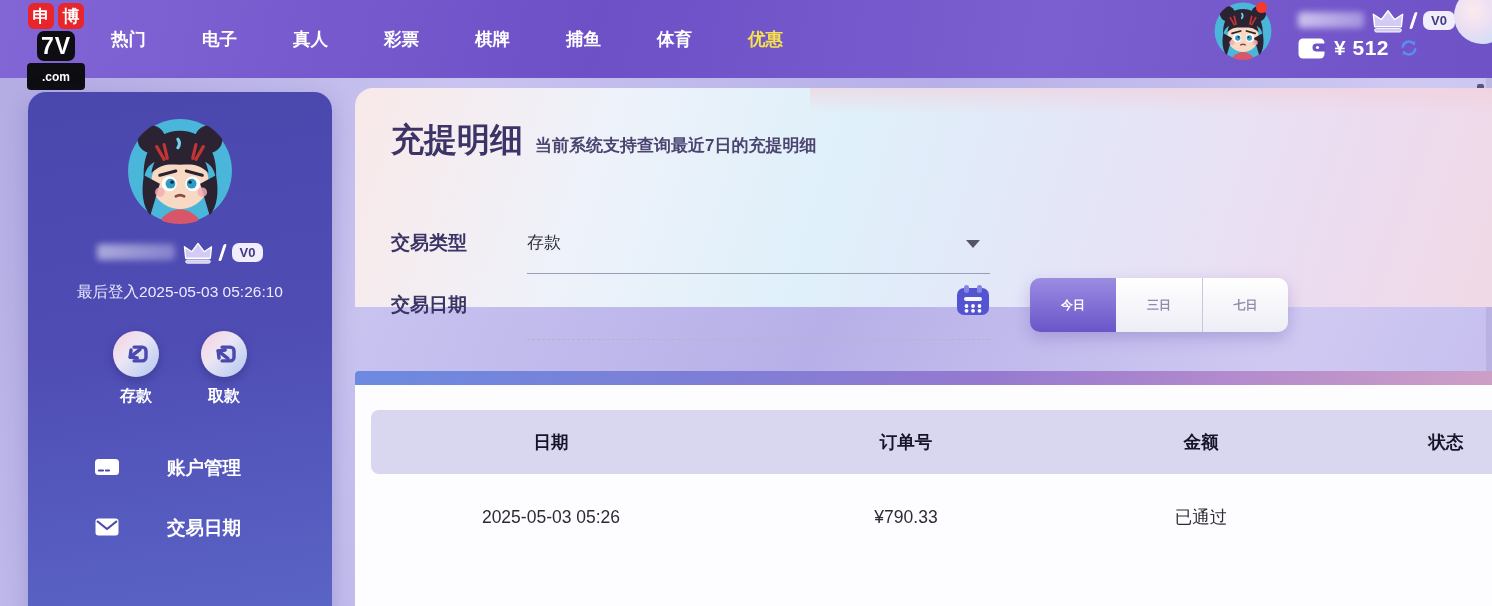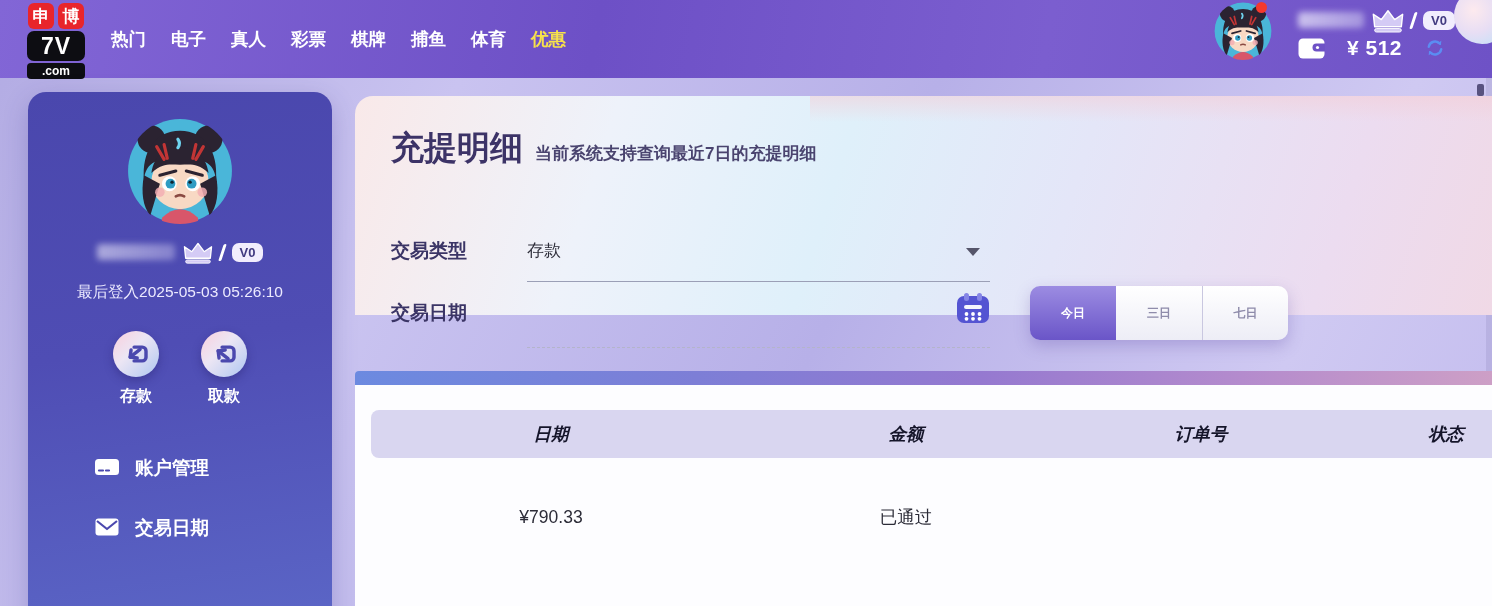--- a/index.html
+++ b/index.html
@@ -14,46 +14,46 @@
     position:absolute; top:0; left:0; width:1492px; height:78px;
     background:linear-gradient(100deg,#8266d6 0%,#6d50c6 40%,#7b5ecf 70%,#6e52c6 100%);
   }
   .logo { position:absolute; left:24px; top:3px; width:64px; cursor:pointer; }
   .logo-row { display:flex; gap:4px; justify-content:center; }
   .logo-badge {
     width:26px; height:26px; background:#e8252b; border-radius:6px; color:#fff;
     font-size:17px; font-weight:700; display:flex; align-items:center; justify-content:center;
   }
   .logo-name {
-    margin:2px auto 0; width:58px; height:30px; background:#0d0d12; border-radius:7px;
+    margin:2px auto 0; width:38px; height:30px; background:#0d0d12; border-radius:7px;
     color:#fff; font-size:23px; font-weight:800; letter-spacing:1px;
     display:flex; align-items:center; justify-content:center;
   }
   .logo-tld {
-    margin:2px auto 0; width:58px; height:16px; background:#0d0d12; border-radius:4px;
+    margin:2px auto 0; width:58px; height:27px; background:#0d0d12; border-radius:4px;
     color:#fff; font-size:12px; font-weight:800; display:flex; align-items:center; justify-content:center;
   }
-  .nav-menu { position:absolute; left:111px; top:0; height:78px; display:flex; align-items:center; gap:25px; }
+  .nav-menu { position:absolute; left:111px; top:0; height:78px; display:flex; align-items:center; gap:56px; }
   .nav-item { color:#ffffff; font-size:17.5px; font-weight:700; cursor:pointer; white-space:nowrap; }
   .nav-item.active { color:#f7e24b; }
   
   .tb-avatar { position:absolute; left:1214px; top:2px; width:58px; height:58px; border-radius:50%; overflow:hidden; cursor:pointer; }
   .tb-avatar svg { display:block; width:100%; height:100%; }
   .tb-dot { position:absolute; left:1256px; top:2px; width:11px; height:11px; border-radius:50%; background:#f4392e; }
   .tb-info { position:absolute; left:1298px; top:9px; }
   .tb-row1 { display:flex; align-items:center; gap:8px; height:22px; }
   .blur-name { width:66px; height:16px; border-radius:4px;
     background:linear-gradient(90deg,rgba(240,238,252,.70),rgba(205,198,240,.55)); filter:blur(3px); }
   .crown svg { display:block; }
   .slash { display:inline-block; width:3px; height:17px; background:#fff; border-radius:2px; transform:skewX(-18deg); }
   .v0-badge {
     background:#f1edfd; color:#413a80; font-size:13px; font-weight:800;
     padding:1px 8px; border-radius:7px; line-height:17px;
   }
-  .tb-row2 { display:flex; align-items:center; gap:22px; margin-top:5px; }
+  .tb-row2 { display:flex; align-items:center; gap:9px; margin-top:5px; }
   .balance-text { color:#ffffff; font-size:21px; font-weight:700; letter-spacing:.5px; }
   .refresh { cursor:pointer; display:flex; }
   .corner-float {
     position:absolute; right:-18px; top:-12px; width:56px; height:56px; border-radius:50%; cursor:pointer;
     background:radial-gradient(circle at 35% 40%,#fdeaee 0%,#e8def4 45%,#cfe0f7 75%,#bccaf3 100%);
   }
   .float-mark { position:absolute; left:1477px; top:84px; width:7px; height:12px; border-radius:2px; background:#433d6b; opacity:.85; }
   .scrollbar-track { position:absolute; right:0; top:78px; width:6px; height:528px; background:rgba(80,70,130,.12); }
   
   .sidebar {
@@ -71,24 +71,24 @@
   .sb-action { display:flex; flex-direction:column; align-items:center; cursor:pointer; }
   .action-circle {
     width:46px; height:46px; border-radius:50%;
     background:linear-gradient(135deg,#f9cfdd 0%,#ece6f4 42%,#aec6f1 100%);
     box-shadow:0 4px 10px rgba(40,32,110,.40);
     display:flex; align-items:center; justify-content:center;
   }
   .sb-action-label { margin-top:9px; color:#ffffff; font-size:16px; font-weight:600; }
   .sb-menu { margin-top:30px; }
   .sb-menu-item { height:60px; display:flex; align-items:center; padding-left:66px; gap:15px; cursor:pointer; }
-  .sb-menu-label { color:#ffffff; font-size:18.5px; font-weight:700; }
+  .sb-menu-label { color:#ffffff; font-size:18.5px; font-weight:700;margin-left:32px; }
   
   .filter-panel {
-    position:absolute; left:355px; top:96px; width:1137px; height:219px;
+    position:absolute; left:355px; top:88px; width:1137px; height:219px;
     border-top-left-radius:18px;
     background:linear-gradient(108deg,#f9e9e9 0%,#eef2fa 22%,#dff0fa 42%,#e4e6f8 62%,#ecdcf0 85%,#f0d9e6 100%);
     padding-left:28px;
   }
   .filter-panel::before {
     content:""; position:absolute; left:40%; right:0; top:0; height:26px;
     background:linear-gradient(180deg,rgba(243,205,214,.55),rgba(243,205,214,0));
   }
   .title-row { position:absolute; left:36px; top:30px; display:flex; align-items:baseline; }
   .page-title { font-size:33px; font-weight:800; color:#3c3367; }
@@ -124,21 +124,21 @@
   .band {
     position:absolute; left:355px; top:371px; width:1137px; height:14px; border-top-left-radius:4px;
     background:linear-gradient(90deg,#6c8ae0 0%,#7d7ed6 30%,#9579d0 55%,#b48bcd 78%,#cd9fc6 100%);
   }
   
   .table-panel { position:absolute; left:355px; top:385px; width:1137px; height:221px; background:#fdfdff; }
   .thead, .trow {
     position:absolute; left:16px; width:1121px;
     display:grid; grid-template-columns:360px 350px 240px 250px; align-items:center; text-align:center;
   }
-  .thead { top:25px; height:48px; background:#d9d6f0; border-radius:8px 0 0 8px;font-style:italic; }
+  .thead { top:25px; height:64px; background:#d9d6f0; border-radius:8px 0 0 8px; }
   .th { font-size:17.5px; font-weight:700; color:#15152a; }
   .trow { top:89px; height:86px; }
   .td { font-size:17.5px; color:#2c2c38; }
   
   .icon-flex { display:flex; align-items:center; }
 </style>
 </head>
 <body>
 
 <svg width="0" height="0" style="position:absolute">
@@ -350,23 +350,24 @@
       <div class="day-tab">三日</div>
       <div class="day-tab divider">七日</div>
     </div>
   </div>
 
   <div class="band"></div>
 
   <div class="table-panel">
     <div class="thead">
       <span class="th">日期</span>
+      <span class="th">订单号</span>
       <span class="th">金额</span>
-      <span class="th">订单号</span>
       <span class="th">状态</span>
     </div>
     <div class="trow">
+      <span class="td">2025-05-03 05:26</span>
       <span class="td">¥790.33</span>
       <span class="td">已通过</span>
     </div>
   </div>
 
 </div>
 
 </body></html>

